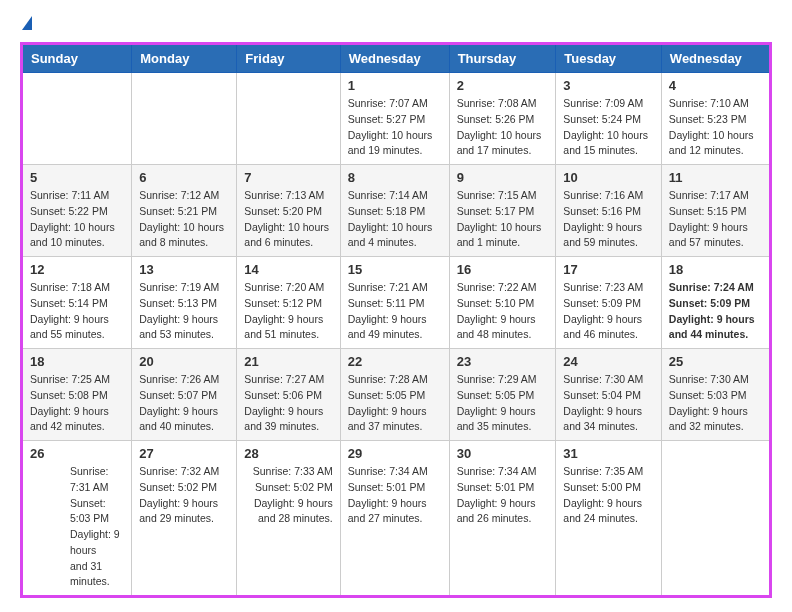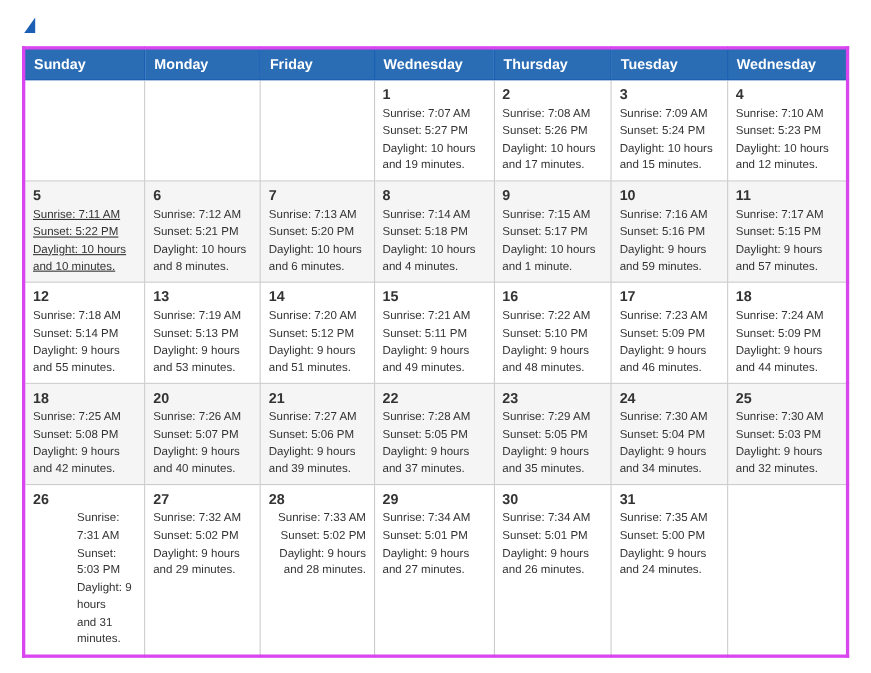--- a/index.html
+++ b/index.html
@@ -161,21 +161,21 @@
             <div class="day-number">4</div>
             <div class="day-info" style="white-space: pre-line;">Sunrise: 7:10 AM
 Sunset: 5:23 PM
 Daylight: 10 hours
 and 12 minutes.</div>
           </td>
         </tr>
         <tr>
           <td>
             <div class="day-number">5</div>
-            <div class="day-info" style="white-space: pre-line; text-decoration: underline;">Sunrise: 7:11 AM
+            <div class="day-info" style="white-space: pre-line;">Sunrise: 7:11 AM
 Sunset: 5:22 PM
 Daylight: 10 hours
 and 10 minutes.</div>
           </td>
           <td>
             <div class="day-number">6</div>
             <div class="day-info" style="white-space: pre-line;">Sunrise: 7:12 AM
 Sunset: 5:21 PM
 Daylight: 10 hours
 and 8 minutes.</div>
@@ -254,21 +254,21 @@
           </td>
           <td>
             <div class="day-number">17</div>
             <div class="day-info" style="white-space: pre-line;">Sunrise: 7:23 AM
 Sunset: 5:09 PM
 Daylight: 9 hours
 and 46 minutes.</div>
           </td>
           <td>
             <div class="day-number">18</div>
-            <div class="day-info" style="white-space: pre-line;">Sunrise: 7:24 AM
+            <div class="day-info" style="white-space: pre-line; font-weight: bold;">Sunrise: 7:24 AM
 Sunset: 5:09 PM
 Daylight: 9 hours
 and 44 minutes.</div>
           </td>
         </tr>
         <tr>
           <td>
             <div class="day-number">18</div>
             <div class="day-info" style="white-space: pre-line;">Sunrise: 7:25 AM
 Sunset: 5:08 PM

